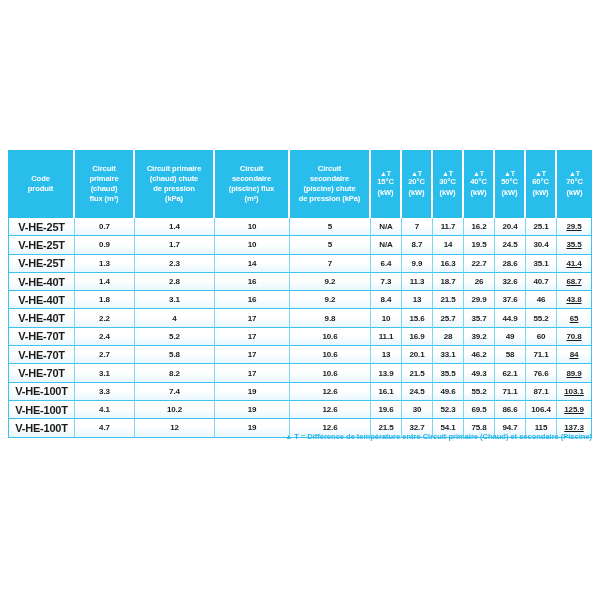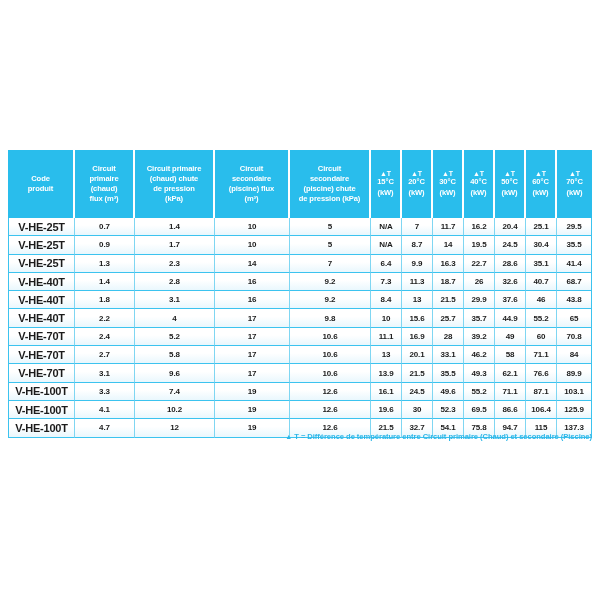--- a/index.html
+++ b/index.html
@@ -79,20 +79,21 @@
     border-bottom: 1px solid #3cc3ef;
     letter-spacing: -0.1px;
     white-space: nowrap;
     overflow: hidden;
   }
   tbody td:first-child {
     border-left: 1px solid #3cc3ef;
   }
   tbody td:last-child {
     border-right: 1px solid #3cc3ef;
+    text-decoration: underline;
   }
   tbody tr:last-child td {
     border-bottom: 1px solid #3cc3ef;
   }
   tbody td.code {
     font-size: 11px;
     letter-spacing: -0.2px;
   }
 
   
@@ -309,21 +310,21 @@
             <td>20.1</td>
             <td>33.1</td>
             <td>46.2</td>
             <td>58</td>
             <td>71.1</td>
             <td>84</td>
           </tr>
           <tr>
             <td class="code">V-HE-70T</td>
             <td>3.1</td>
-            <td>9.6</td>
+            <td>8.2</td>
             <td>17</td>
             <td>10.6</td>
             <td>13.9</td>
             <td>21.5</td>
             <td>35.5</td>
             <td>49.3</td>
             <td>62.1</td>
             <td>76.6</td>
             <td>89.9</td>
           </tr>

